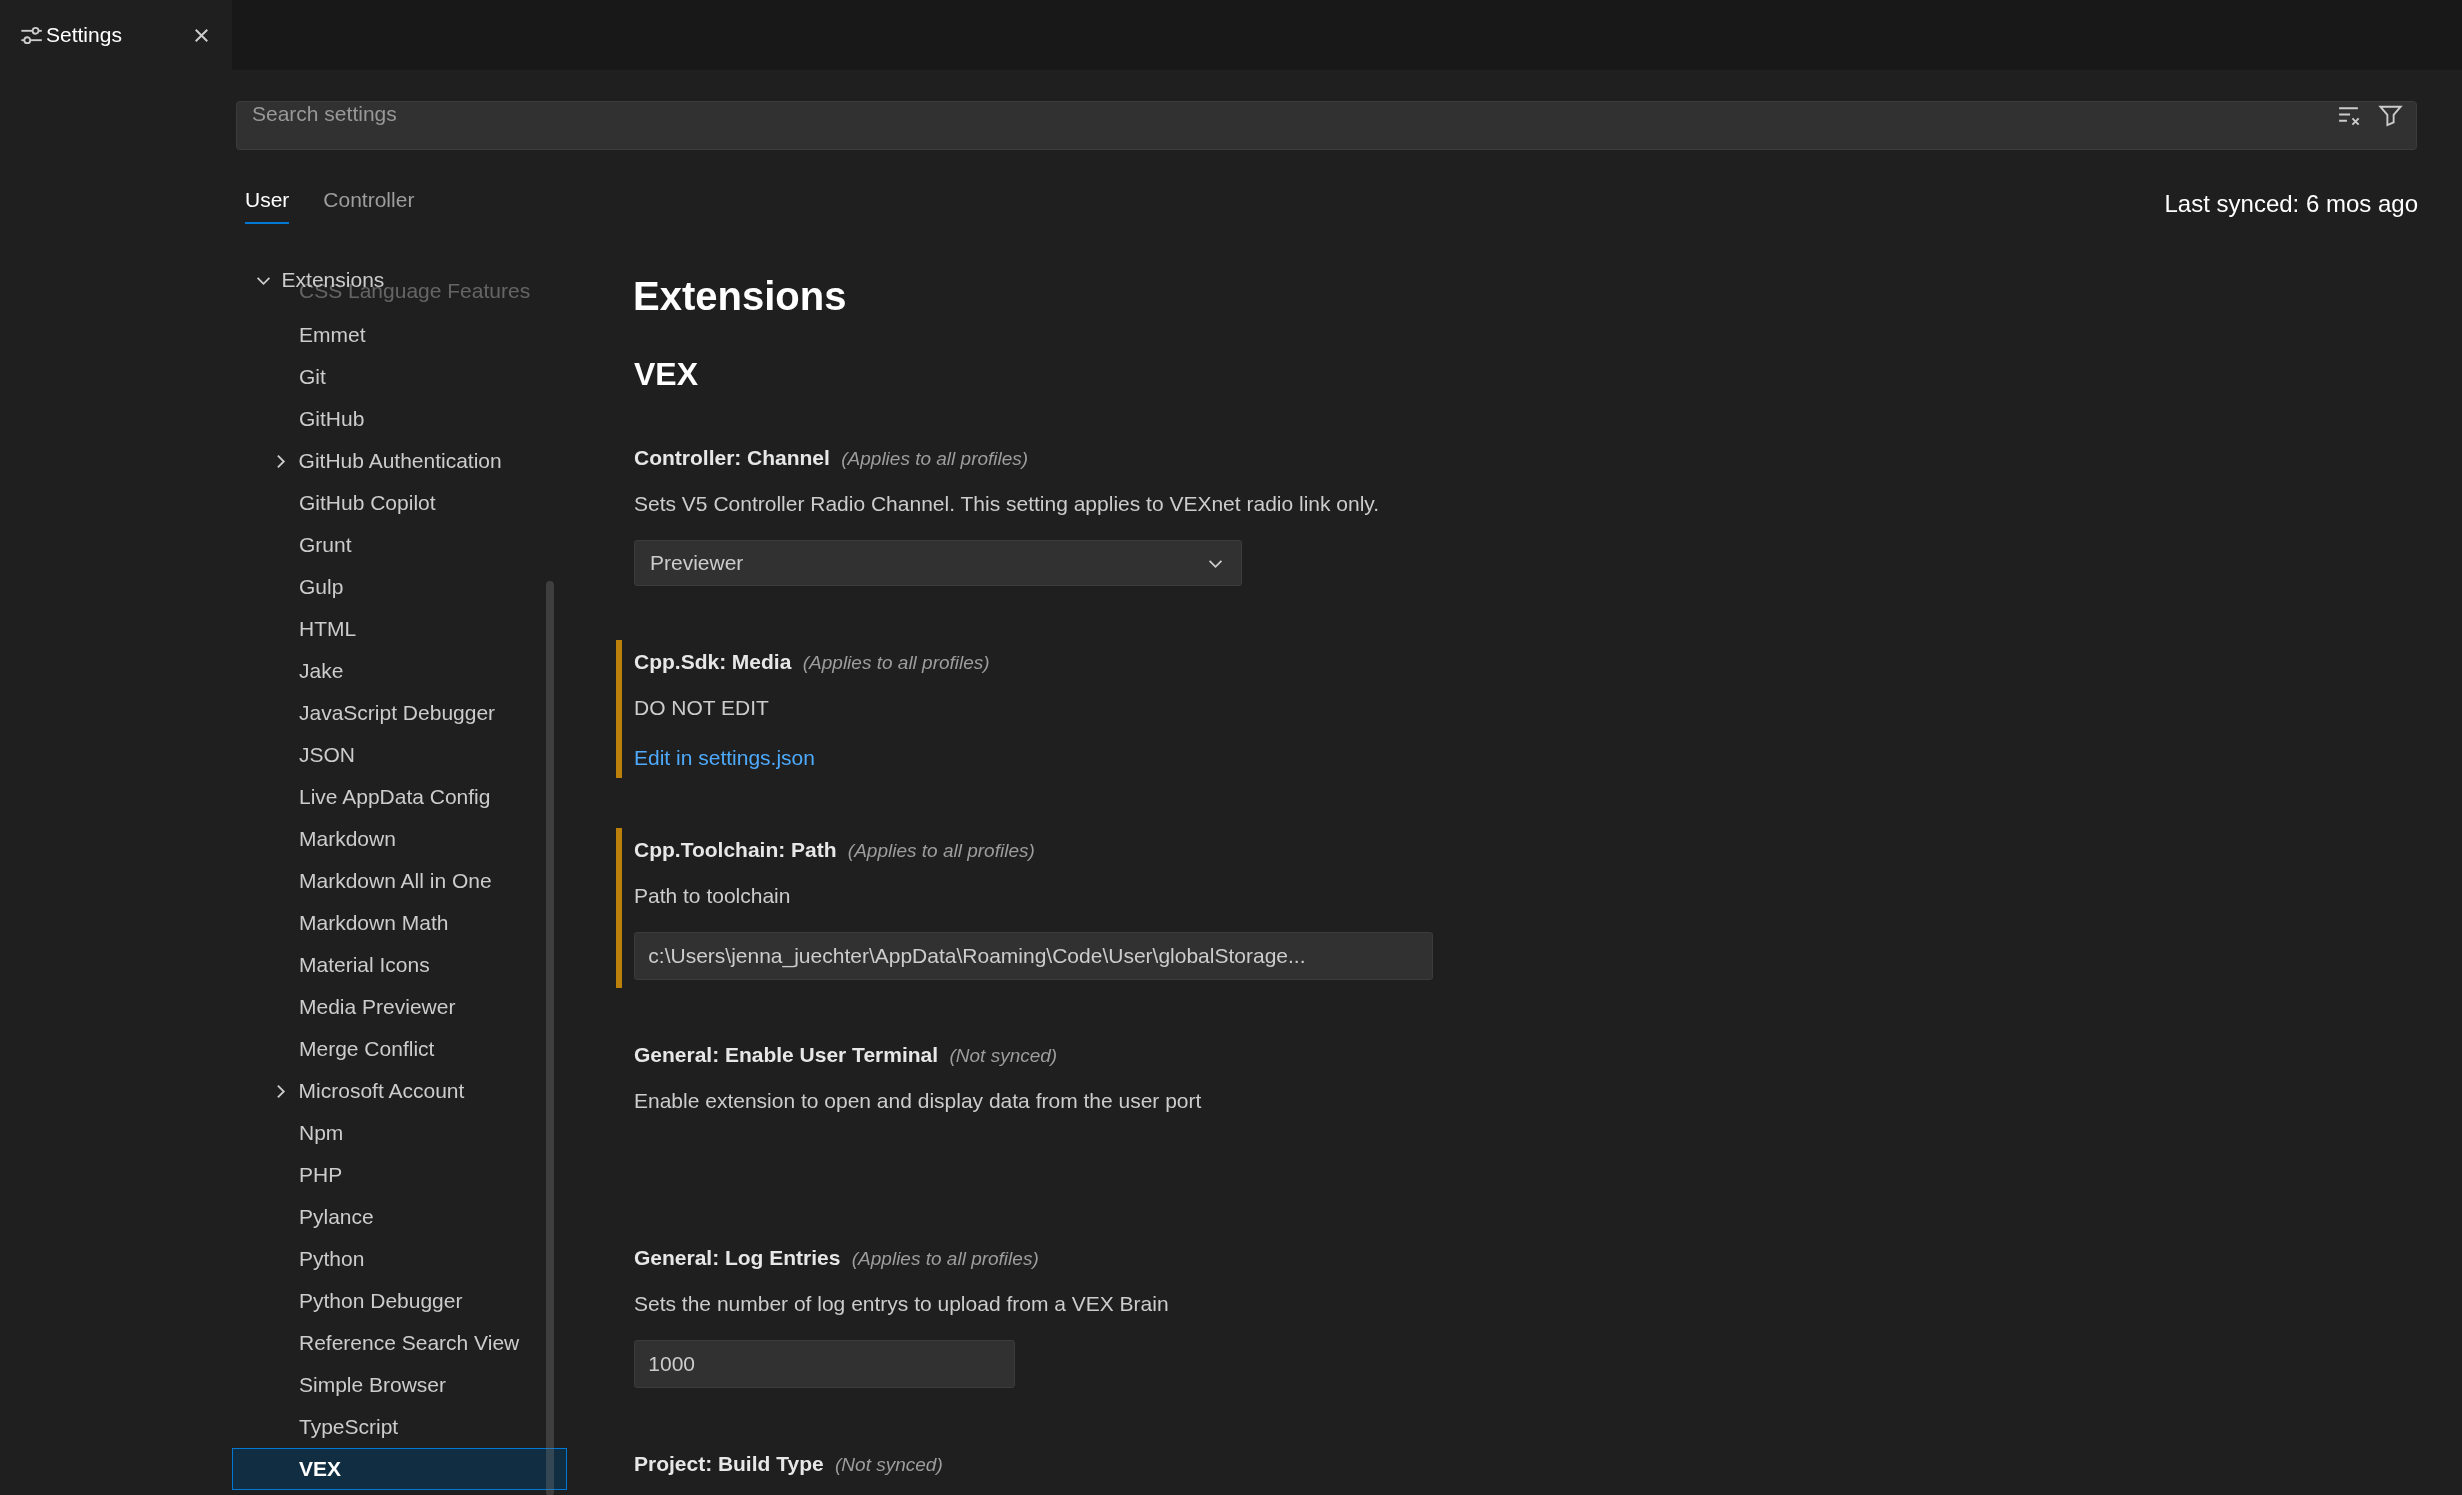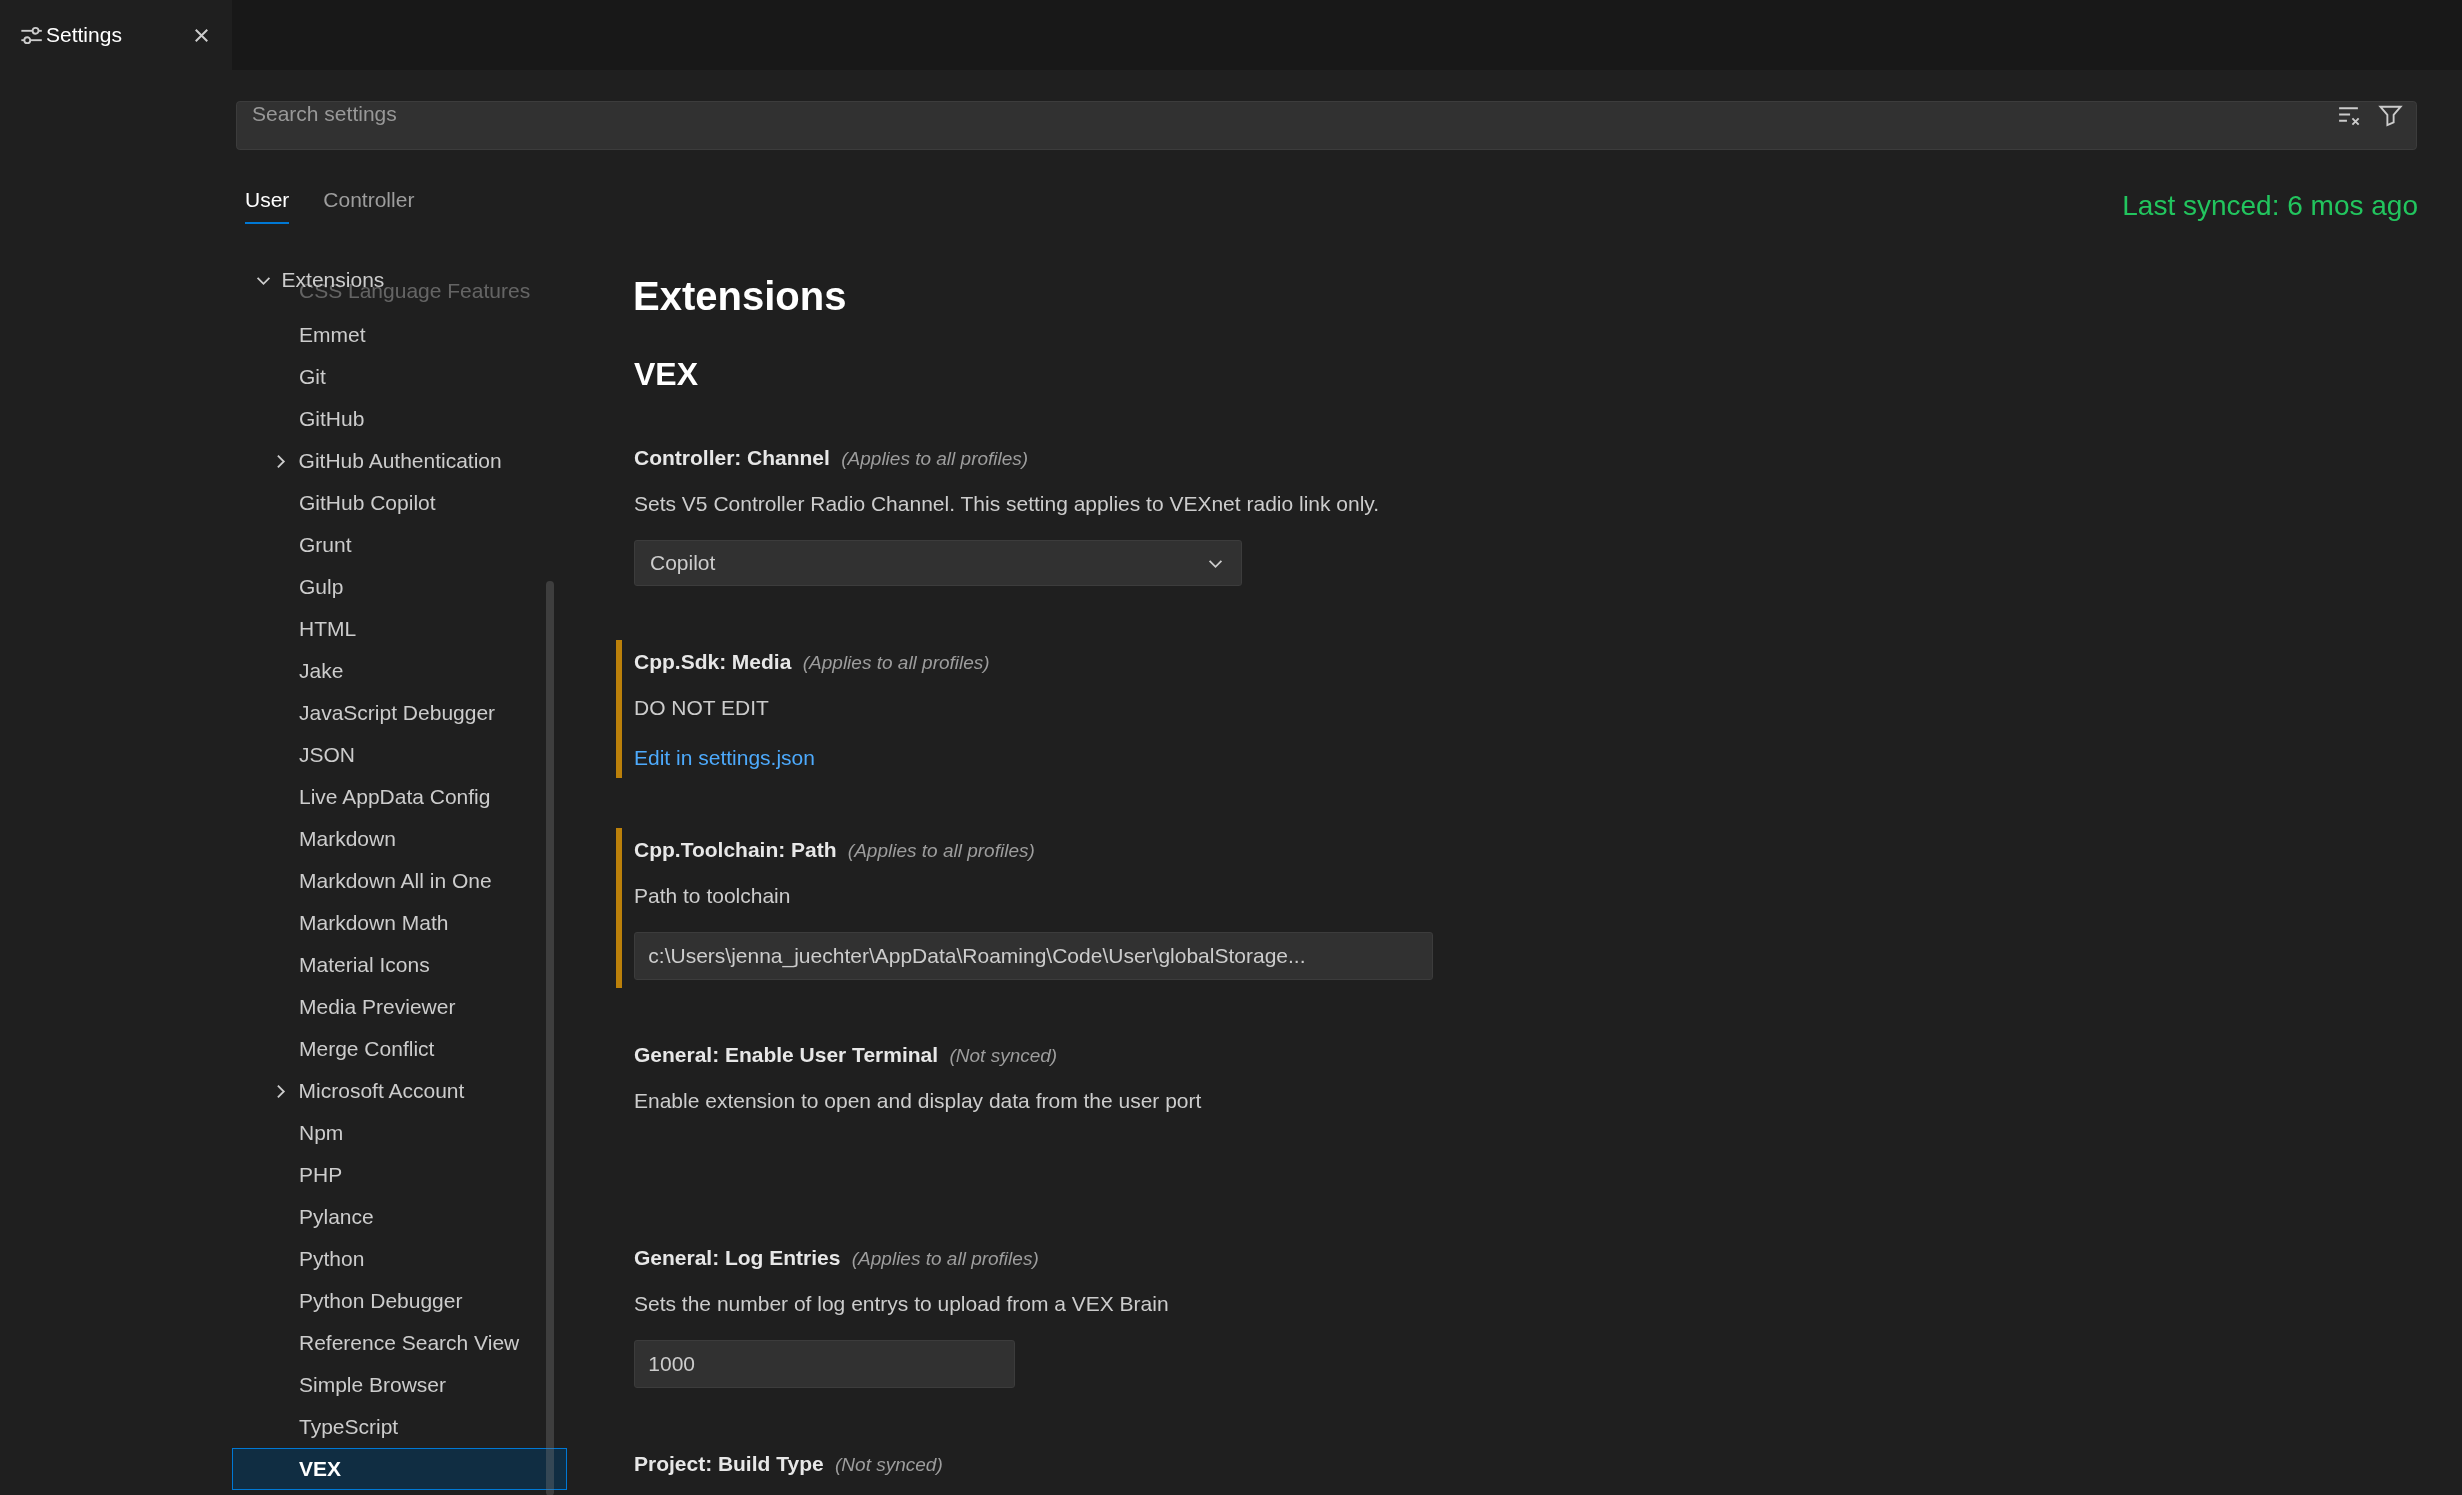--- a/index.html
+++ b/index.html
@@ -23,21 +23,21 @@
                      color:#cccccc; font-size:21px; font-family:inherit; }
   .searchbar input::placeholder { color:#989898; }
   .search-icons { display:flex; align-items:center; gap:17px; }
 
   
   .scopebar { position:absolute; left:245px; top:188px; right:44px; height:44px;
               display:flex; align-items:flex-start; }
   .scope-tab { font-size:21px; color:#9d9d9d; padding-bottom:9.5px; cursor:pointer; }
   .scope-tab.active { color:#ffffff; border-bottom:2.9px solid #0078d4; }
   .scope-tab + .scope-tab { margin-left:34px; }
-  .last-synced { margin-left:auto; font-size:28px; color:#22c55e; padding-top:1.9px; }
+  .last-synced { margin-left:auto; font-size:24px; color:#ffffff; padding-top:1.9px; }
 
   
   .tree-root-row { position:absolute; left:232px; top:259px; width:335px; height:42px; z-index:2;
                    display:flex; align-items:center; gap:7.6px; padding-left:21px; cursor:pointer; }
   .tree-root-row .lbl { font-size:21px; color:#cccccc; }
   .tree-ghost { position:absolute; left:232px; top:279px; width:323px; z-index:1; opacity:0.4;
                 padding-left:67px; font-size:21px; color:#cccccc; white-space:nowrap; overflow:hidden; }
   .tree { position:absolute; left:232px; top:314px; width:335px; height:1182px; overflow:hidden; z-index:2; }
   .tree-row { height:42px; display:flex; align-items:center; padding-left:67px;
               font-size:21px; color:#cccccc; cursor:pointer; white-space:nowrap; }
@@ -232,21 +232,21 @@
   <div class="content-heading">Extensions</div>
   <div class="section-heading">VEX</div>
 
   <div class="setting" style="top:444px">
     <div class="setting-title">
       <span class="cat">Controller:</span><span class="lbl">Channel</span><span class="scope">(Applies to all profiles)</span>
     </div>
     <div class="setting-desc">Sets V5 Controller Radio Channel. This setting applies to VEXnet radio link only.</div>
     <div class="setting-control">
       <div class="select-box" role="combobox">
-        <span>Copilot</span>
+        <span>Previewer</span>
         <span class="icon">
           <svg width="21" height="21" viewBox="0 0 16 16" fill="none" stroke="#cccccc" stroke-width="1.4">
               <path d="M3.5 6l4.5 4.5L12.5 6"></path>
             </svg>
         </span>
       </div>
     </div>
   </div>
 
   <div class="setting" style="top:648px">

